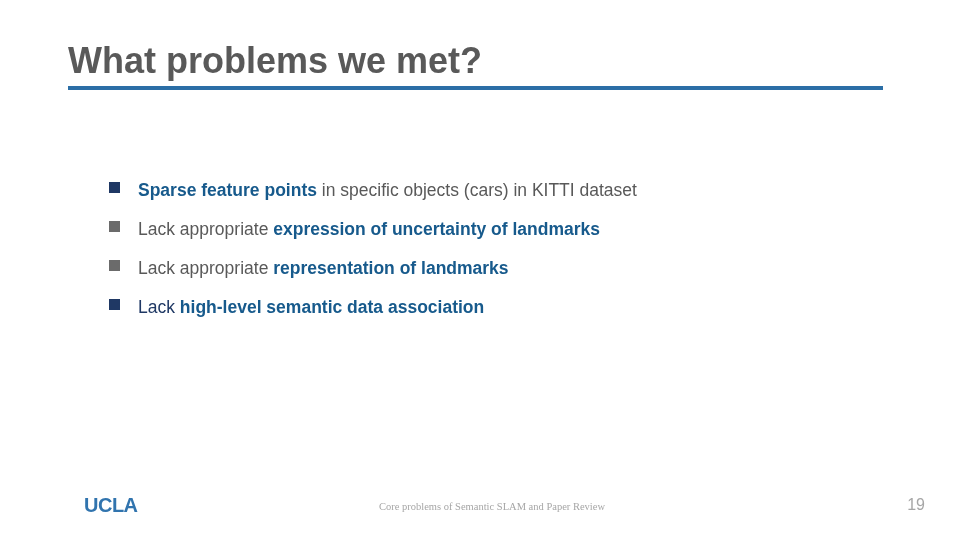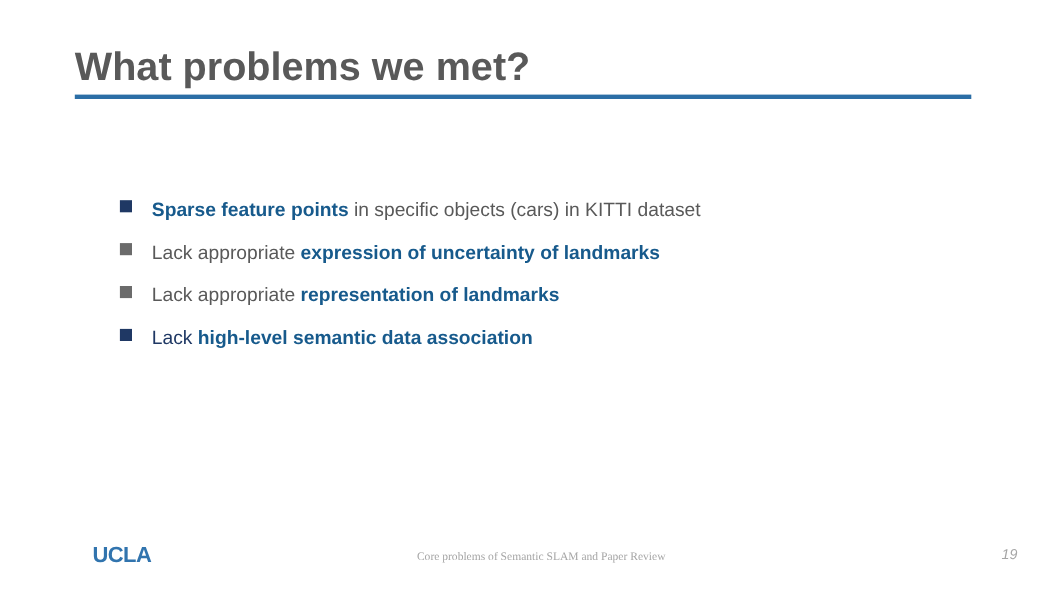--- a/index.html
+++ b/index.html
@@ -81,23 +81,22 @@
     text-align: center;
     font-size: 10.5px;
     color: #a6a6a6;
     white-space: nowrap;
     font-family: Liberation Serif, serif;
   }
   .page-number {
     position: absolute;
     right: 35px;
     top: 496px;
-    font-size: 13px;
+    font-size: 16px;
     color: #a6a6a6;
-    font-style: italic;
   }
 </style>
 </head>
 <body>
 
 <div class="slide">
 
   <div class="slide-title">What problems we met?</div>
 
   <div class="title-rule"></div>

